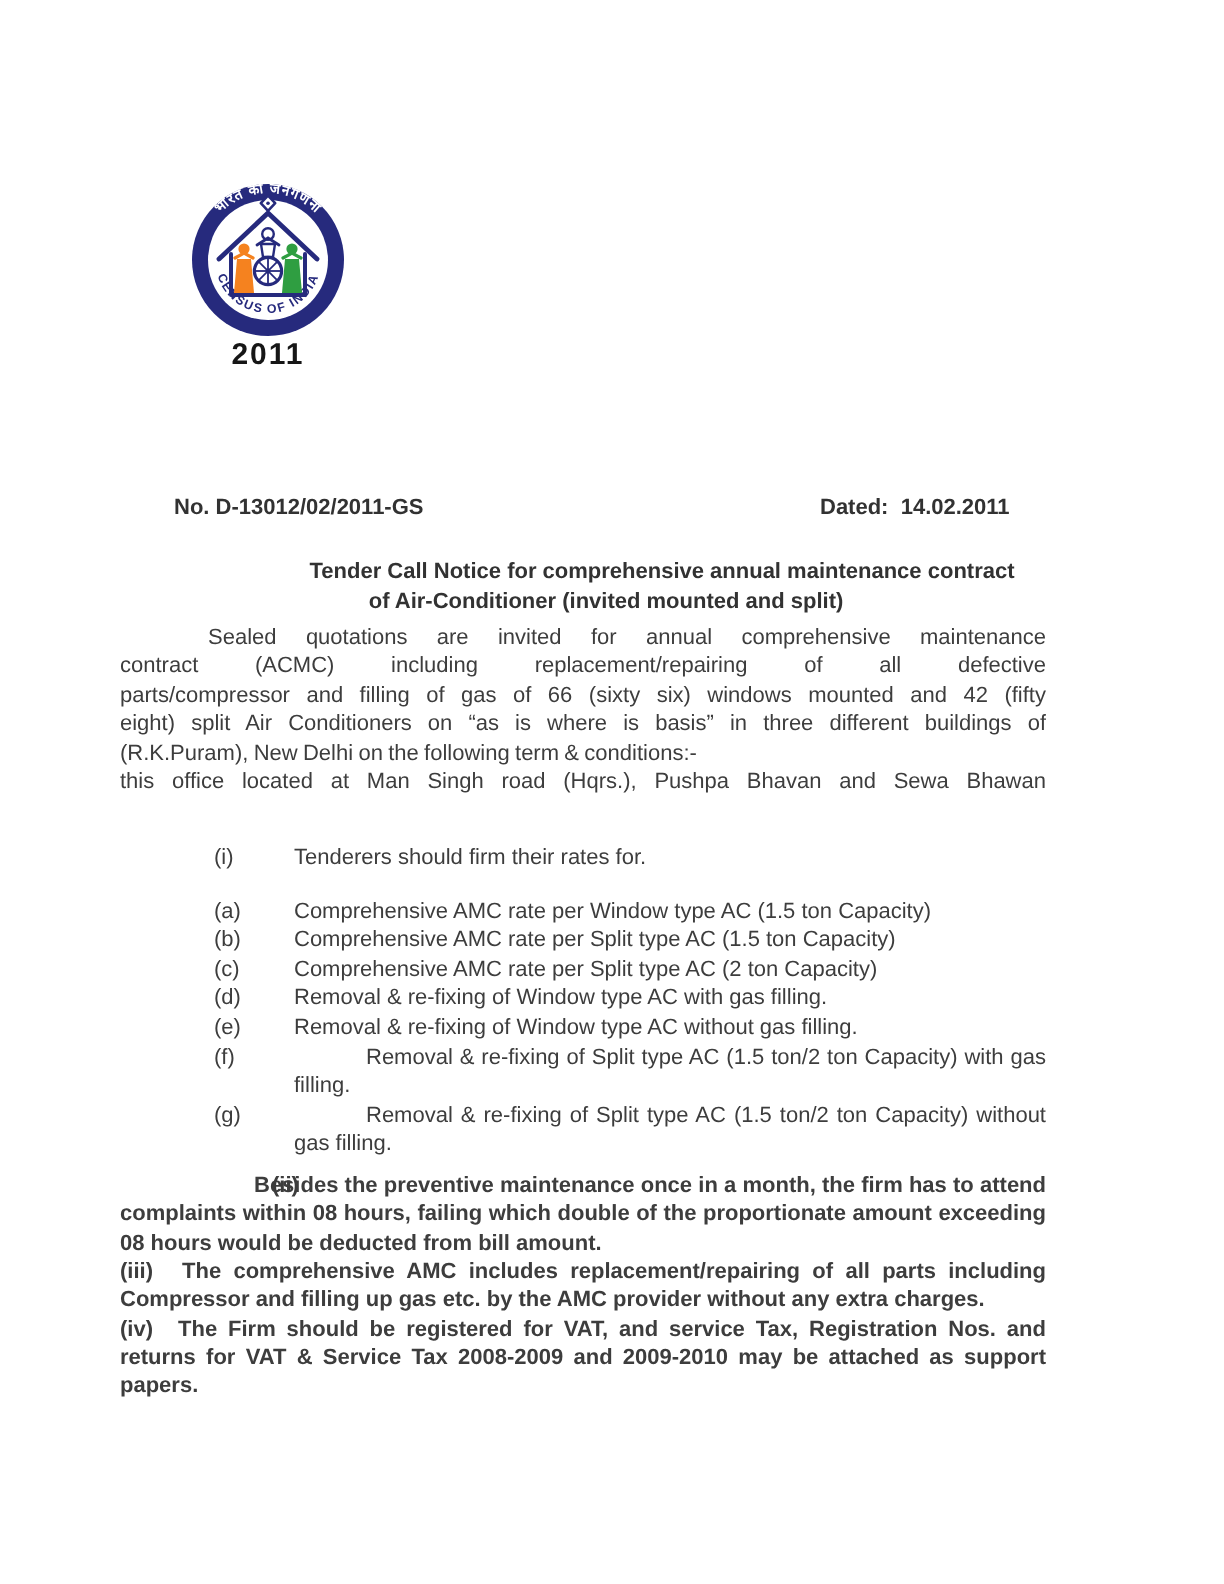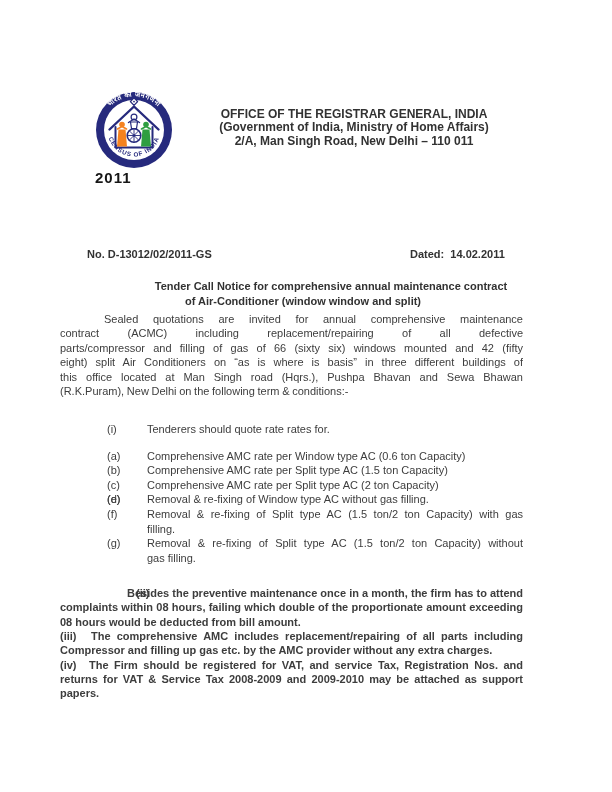--- a/index.html
+++ b/index.html
@@ -4,21 +4,21 @@
 <style>
   html,body { margin:0; padding:0; background:#ffffff; }
   .page {
     position:relative; width:612px; height:792px; margin:0 auto;
     background:#ffffff; overflow:hidden;
     font-family:"Liberation Sans", sans-serif; color:#3d3d3d;
   }
   
   .logo-wrap { position:absolute; left:95px; top:87px; width:78px; }
   .logo-year {
-    position:absolute; left:95px; top:169px; width:78px; 
+    position:absolute; left:95px; top:169px; width:78px; text-align:center;
     font-weight:bold; font-size:15px; letter-spacing:1px; color:#161616;
   }
   
   .letterhead {
     position:absolute; left:173px; top:108px; width:362px;
     text-align:center; font-weight:bold; font-size:12px; line-height:13.4px; color:#323232;
   }
   
   .refline { position:absolute; left:0; top:213px; width:612px; height:14px;
              font-weight:bold; font-size:11px; color:#323232;margin-top:35px; }
@@ -34,21 +34,21 @@
            font-size:11px; line-height:14.4px; word-spacing:-0.4px; }
   .jline { text-align:justify; text-align-last:justify; overflow:hidden; }
   .jline.last { text-align-last:left; }
   .jline.first { padding-left:44px; }
   
   .terms { position:absolute; left:60px; top:422px; width:463px;
            font-size:11px; line-height:14.6px; }
   .trow { position:relative; padding-left:87px; }
   .trow .marker { position:absolute; left:47px; top:0; }
   .trow.gap-top { margin-top:12px; }
-  .trow .tight { word-spacing:-0.6px; }
+  .trow .tight { word-spacing:-0.6px;margin-left:36px; }
   
   .conds { position:absolute; left:60px; top:586px; width:463px;
            font-size:11px; line-height:14.35px; text-align:justify;font-weight:bold; }
   .cond .cmark { display:inline-block; }
   .cond.c-ii  { text-indent:38px; }
   .cond.c-ii  .cmark { width:29px; }
   .cond.c-iii .cmark { width:31px; }
   .cond.c-iv  .cmark { width:29px; }
 </style>
 </head>
@@ -103,62 +103,58 @@
           <path d="M 32.2,48.5 L 45.8,48.5"></path>
           <path d="M 34.2,43.7 L 43.8,53.3"></path>
           <path d="M 34.2,53.3 L 43.8,43.7"></path>
         </g>
         <circle cx="39" cy="48.5" r="1.2" fill="#262a7d" stroke="none"></circle>
       </g>
     </svg>
   </div>
   <div class="logo-year">2011</div>
 
-  <div class="letterhead">
-    <div>OFFICE OF THE REGISTRAR GENERAL, INDIA</div>
-    <div>(Government of India, Ministry of Home Affairs)</div>
-    <div>2/A, Man Singh Road, New Delhi – 110 011</div>
-  </div>
 
   <div class="refline">
     <span class="ref-no">No. D-13012/02/2011-GS</span>
     <span class="ref-date">Dated:  14.02.2011</span>
   </div>
 
   <div class="title-line title-1">Tender Call Notice for comprehensive annual maintenance contract</div>
-  <div class="title-line title-2">of Air-Conditioner (window window and split)</div>
+  <div class="title-line title-2">of Air-Conditioner (invited mounted and split)</div>
 
   <div class="intro">
     <div class="jline first">Sealed quotations are invited for annual comprehensive maintenance</div>
     <div class="jline">contract (ACMC) including replacement/repairing of all defective</div>
     <div class="jline">parts/compressor and filling of gas of 66 (sixty six) windows mounted and 42 (fifty</div>
     <div class="jline">eight) split Air Conditioners on “as is where is basis” in three different buildings of</div>
+    <div class="jline last">(R.K.Puram), New Delhi on the following term &amp; conditions:-</div>
     <div class="jline">this office located at Man Singh road (Hqrs.), Pushpa Bhavan and Sewa Bhawan</div>
-    <div class="jline last">(R.K.Puram), New Delhi on the following term &amp; conditions:-</div>
   </div>
 
   <div class="terms">
     <div class="trow">
       <span class="marker">(i)</span>
-      <span>Tenderers should quote rate rates for.</span>
+      <span>Tenderers should firm their rates for.</span>
     </div>
     <div class="trow gap-top">
       <span class="marker">(a)</span>
-      <span>Comprehensive AMC rate per Window type AC (0.6 ton Capacity)</span>
+      <span>Comprehensive AMC rate per Window type AC (1.5 ton Capacity)</span>
     </div>
     <div class="trow">
       <span class="marker">(b)</span>
       <span>Comprehensive AMC rate per Split type AC (1.5 ton Capacity)</span>
     </div>
     <div class="trow">
       <span class="marker">(c)</span>
       <span>Comprehensive AMC rate per Split type AC (2 ton Capacity)</span>
     </div>
     <div class="trow">
       <span class="marker">(d)</span>
+      <span>Removal &amp; re-fixing of Window type AC with gas filling.</span>
     </div>
     <div class="trow">
       <span class="marker">(e)</span>
       <span>Removal &amp; re-fixing of Window type AC without gas filling.</span>
     </div>
     <div class="trow">
       <span class="marker">(f)</span>
       <div class="jline tight">Removal &amp; re-fixing of Split type AC (1.5 ton/2 ton Capacity) with gas</div>
       <div>filling.</div>
     </div>

